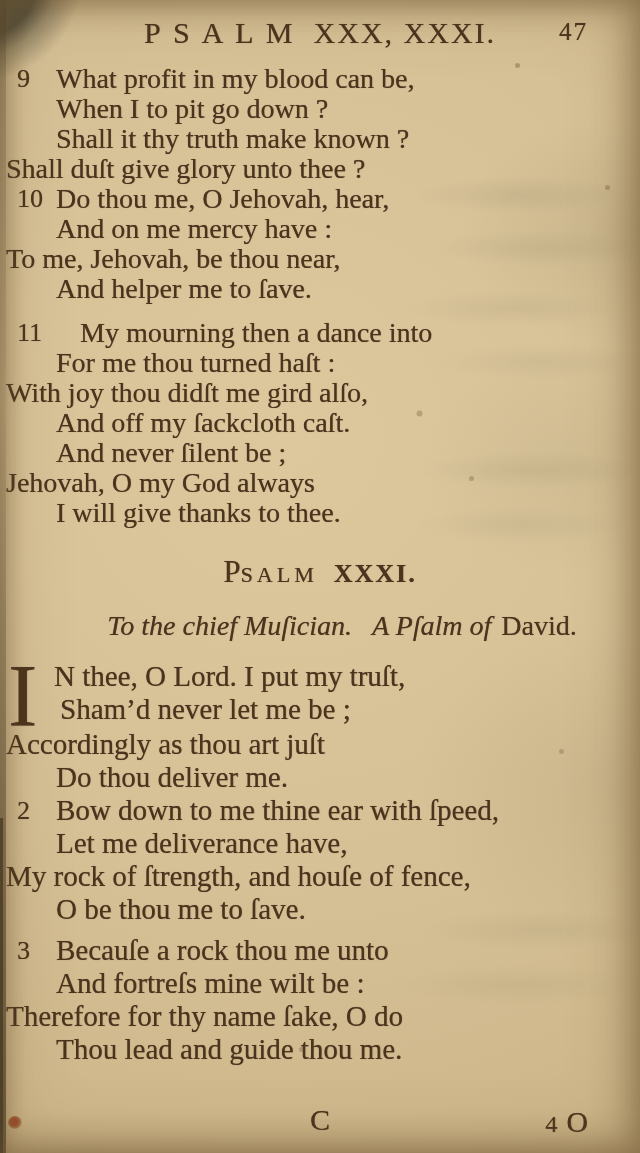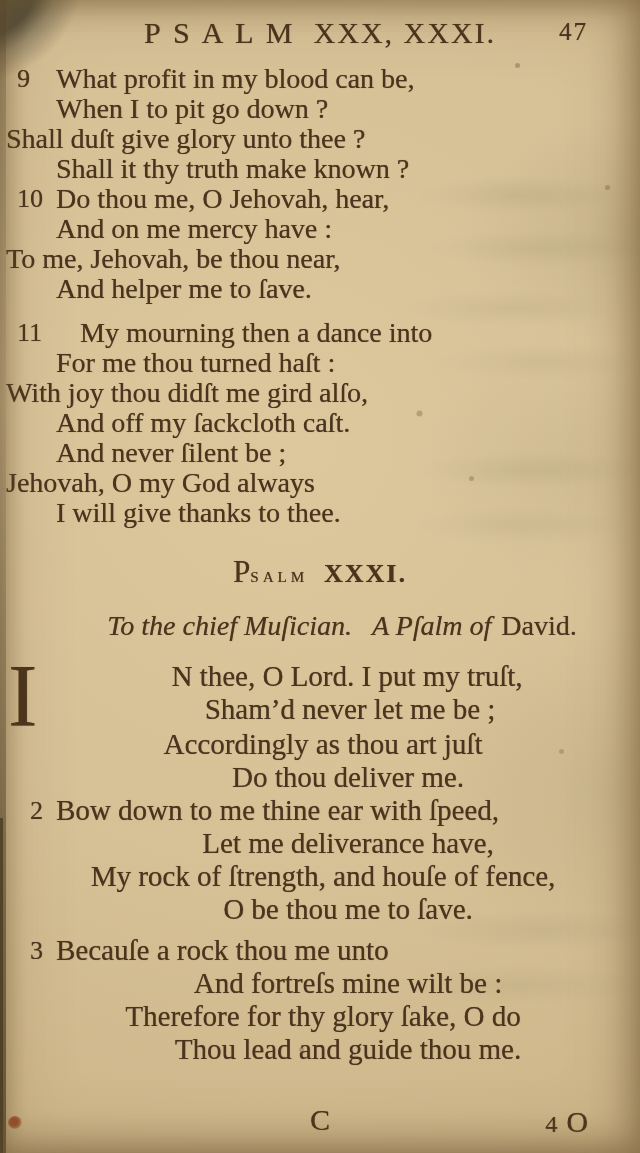--- a/index.html
+++ b/index.html
@@ -50,33 +50,33 @@
   .content{position:relative;z-index:2;}
 
   
   .header{position:relative;padding-top:16px;height:42px;text-align:center;font-size:30px;}
   .h-title{letter-spacing:3px;}
   .h-nums{letter-spacing:2px;margin-left:18px;}
   .pagenum{position:absolute;right:52px;top:18px;font-size:25px;letter-spacing:2px;}
 
   
   .ln{font-size:28px;line-height:30px;white-space:nowrap;}
-  .sec31 .ln{font-size:29px;line-height:33px;text-align:center;}
+  .sec31 .ln{font-size:29px;line-height:33px;}
   .ln.f{padding-left:6px;}
   .ln.i{padding-left:56px;}
   .ln.n{display:flex;}
   .vn{display:inline-block;box-sizing:border-box;width:56px;padding-left:17px;font-size:26px;flex:0 0 56px;}
   .sec30{margin-top:6px;}
   .gap14{margin-top:14px;gap:24px;}
   .gap8{margin-top:8px;}
 
   
   .ps-head{margin-top:26px;text-align:center;}
   .hc{font-size:31px;}
-  .hs{font-size:15px;letter-spacing:4px;}
+  .hs{font-size:22px;letter-spacing:4px;}
   .hn{font-size:26px;letter-spacing:2px;margin-left:16px;font-weight:bold;}
   .dedication{margin-top:20px;text-align:center;font-style:italic;font-size:28px;padding-left:44px;}
   .ded-2{margin-left:20px;}
   .ded-roman{font-style:normal;margin-left:10px;}
 
   
   .sec31{margin-top:18px;}
   .dc-block{display:flex;align-items:flex-start;}
   .dropcap{flex:0 0 46px;font-size:88px;line-height:64px;padding-left:8px;margin-top:4px;}
   .dc-lines{flex:1;}
@@ -100,22 +100,22 @@
       <span class="h-title">P S A L M</span><span class="h-nums">XXX, XXXI.</span>
       <span class="pagenum">47</span>
     </div>
 
     <div class="sec30">
       <div class="ln n">
           <span class="vn">9</span>
           <span>What profit in my blood can be,</span>
         </div>
       <div class="ln i">When I to pit go down ?</div>
+      <div class="ln i">Shall it thy truth make known ?</div>
       <div class="ln f">Shall duſt give glory unto thee ?</div>
-      <div class="ln i">Shall it thy truth make known ?</div>
       <div class="ln n">
           <span class="vn">10</span>
           <span>Do thou me, O Jehovah, hear,</span>
         </div>
       <div class="ln i">And on me mercy have :</div>
       <div class="ln f">To me, Jehovah, be thou near,</div>
       <div class="ln i">And helper me to ſave.</div>
 
       <div class="ln n gap14">
           <span class="vn">11</span>
@@ -154,21 +154,21 @@
         </div>
       <div class="ln i">Let me deliverance have,</div>
       <div class="ln f">My rock of ſtrength, and houſe of fence,</div>
       <div class="ln i">O be thou me to ſave.</div>
 
       <div class="ln n gap8">
           <span class="vn">3</span>
           <span>Becauſe a rock thou me unto</span>
         </div>
       <div class="ln i">And fortreſs mine wilt be :</div>
-      <div class="ln f">Therefore for thy glory ſake, O do</div>
+      <div class="ln f">Therefore for thy name ſake, O do</div>
       <div class="ln i">Thou lead and guide thou me.</div>
     </div>
   </div>
 
   <div class="footer">
     <div class="sig">C</div>
     <div class="catch">
       <span class="c4">4</span><span class="cO">O</span>
     </div>
   </div>

